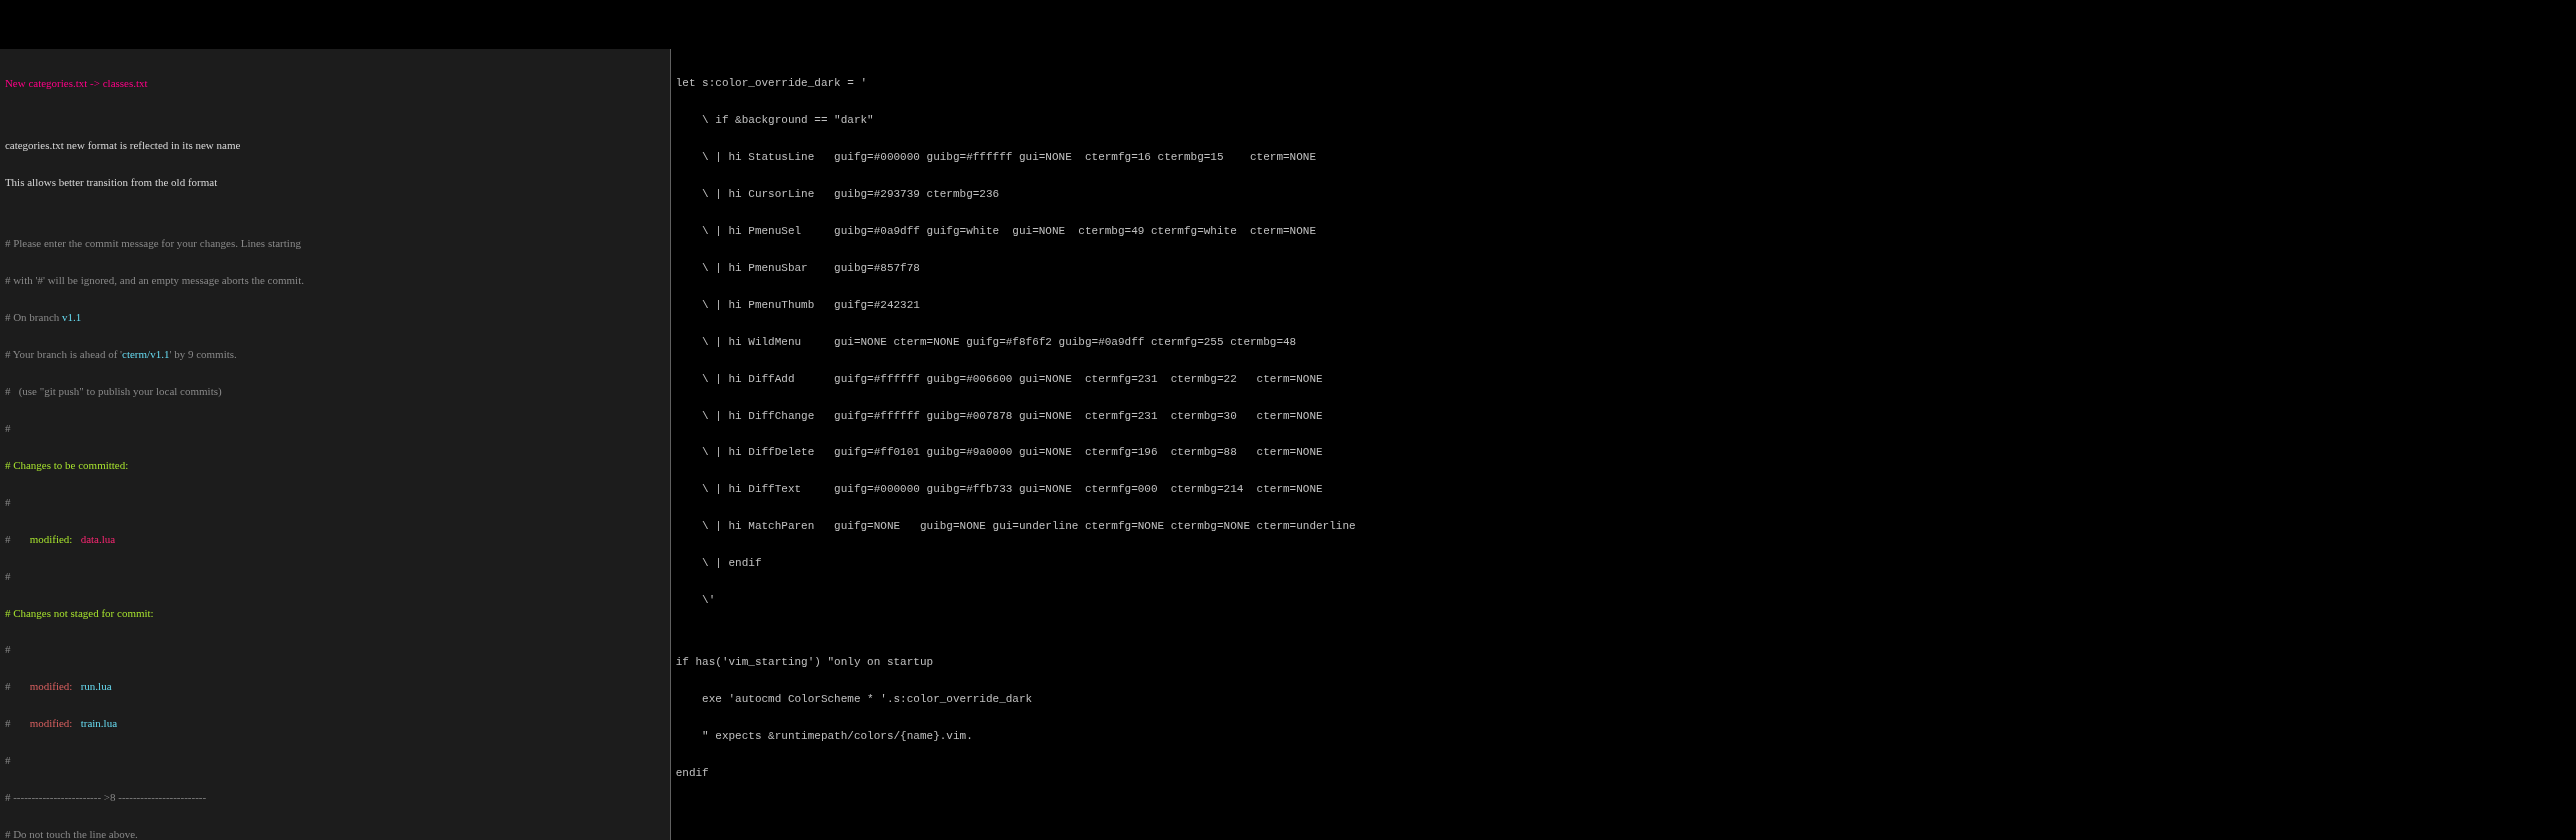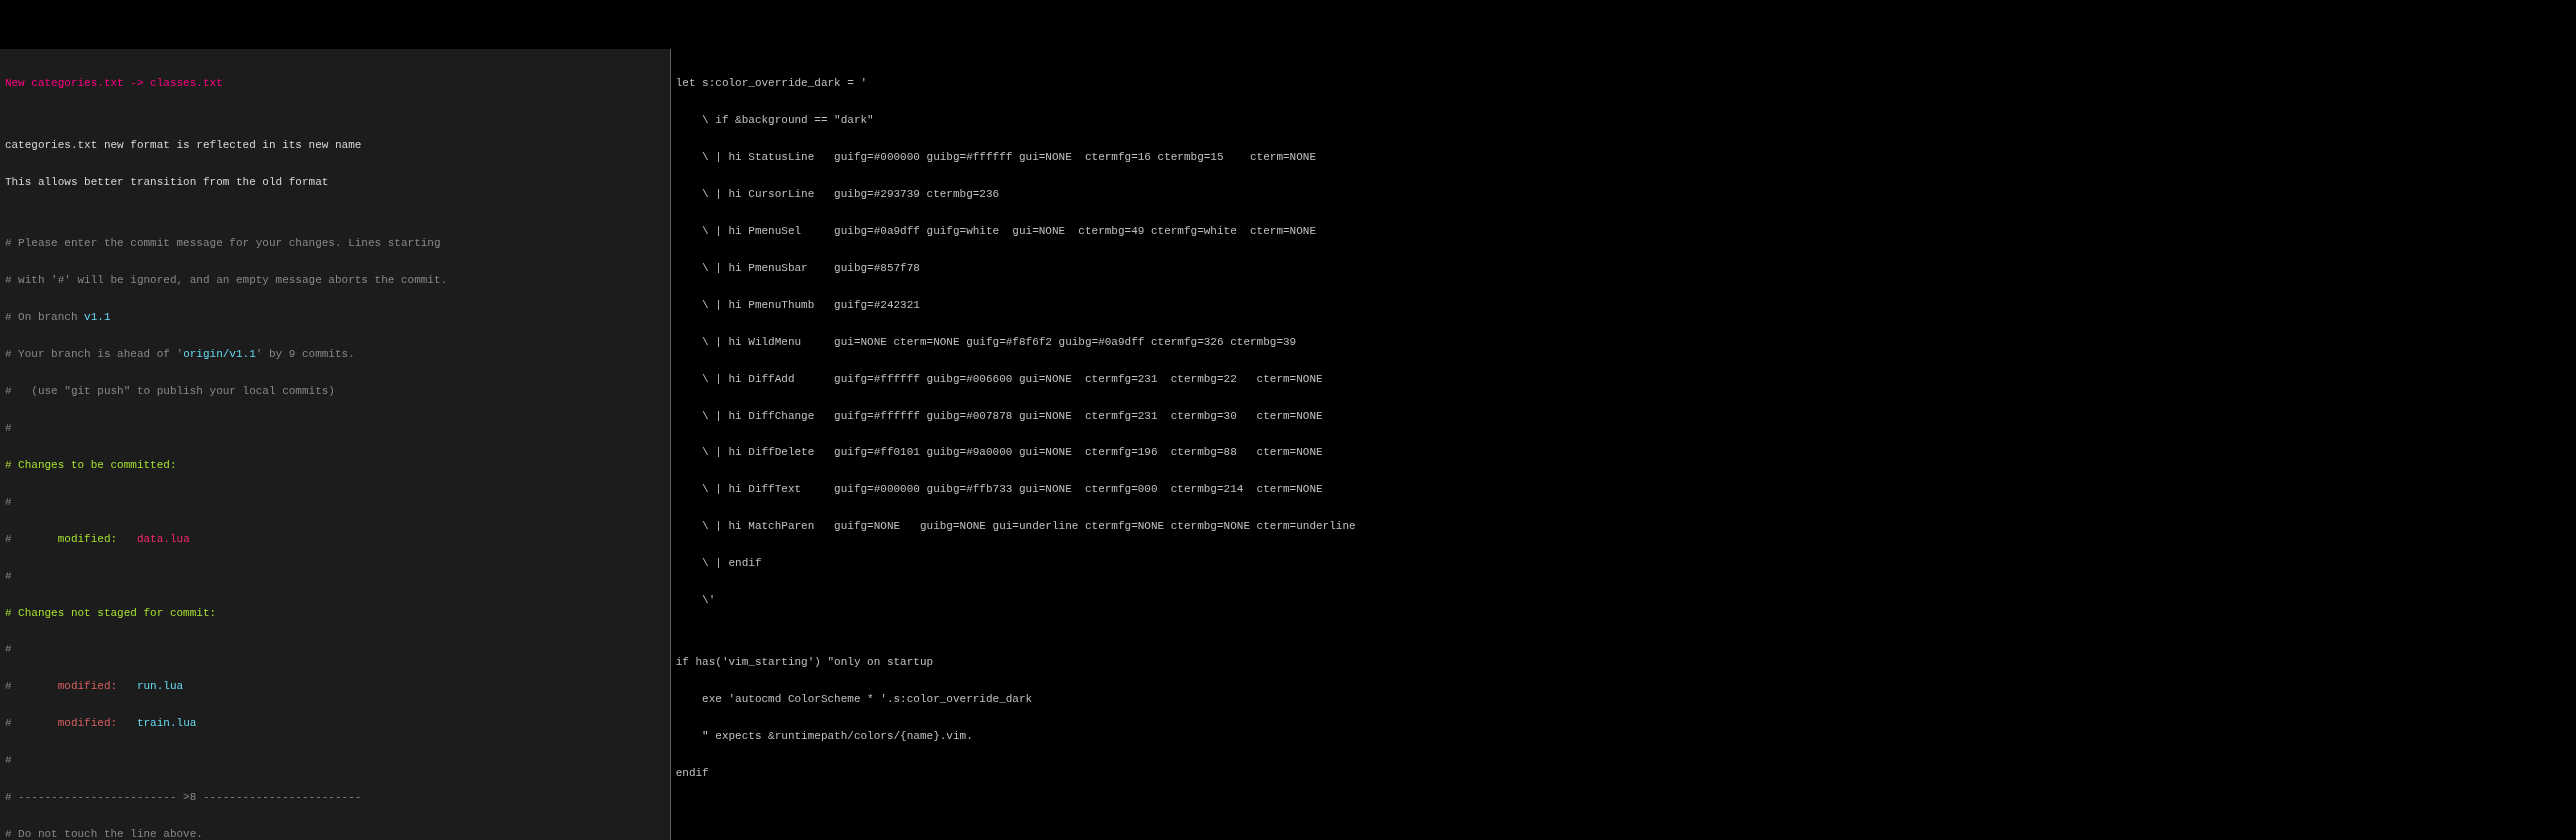--- a/index.html
+++ b/index.html
@@ -33,20 +33,21 @@
     .pane-right {
       flex: 1;
       background: #000000;
     }
     .divider {
       width: 0.8px;
       background: #606060;
     }
     .row {
       display: block;
+      font-family: Liberation Serif, serif;
     }
     .pink { color: #ff0087; }
     .grey { color: #888888; }
     .white { color: #d7d7d7; }
     .green { color: #a6e22e; }
     .cyan { color: #66d9ef; }
     .magenta { color: #f92672; margin-top: 28px; }
     .dullred { color: #d75f5f; }
     .rt { color: #c0c0c0; }
     .rt-line { display: block; }
@@ -59,21 +60,21 @@
 <div class="container">
   <div class="pane pane-left">
     <span class="row pink">New categories.txt -&gt; classes.txt</span>
     <span class="row"></span>
     <span class="row white">categories.txt new format is reflected in its new name</span>
     <span class="row white">This allows better transition from the old format</span>
     <span class="row"></span>
     <span class="row grey"># Please enter the commit message for your changes. Lines starting</span>
     <span class="row grey"># with '#' will be ignored, and an empty message aborts the commit.</span>
     <span class="row"><span class="grey"># On branch </span><span class="cyan">v1.1</span></span>
-    <span class="row"><span class="grey"># Your branch is ahead of '</span><span class="cyan">origin/v1.1</span><span class="grey">' by 9 commits.</span></span>
+    <span class="row"><span class="grey"># Your branch is ahead of '</span><span class="cyan">cterm/v1.1</span><span class="grey">' by 9 commits.</span></span>
     <span class="row grey">#   (use "git push" to publish your local commits)</span>
     <span class="row grey">#</span>
     <span class="row green"># Changes to be committed:</span>
     <span class="row grey">#</span>
     <span class="row"><span class="grey">#       </span><span class="green">modified:   </span><span class="magenta">data.lua</span></span>
     <span class="row grey">#</span>
     <span class="row green"># Changes not staged for commit:</span>
     <span class="row grey">#</span>
     <span class="row"><span class="grey">#       </span><span class="dullred">modified:   </span><span class="cyan">run.lua</span></span>
     <span class="row"><span class="grey">#       </span><span class="dullred">modified:   </span><span class="cyan">train.lua</span></span>
@@ -98,21 +99,21 @@
   <div class="divider"></div>
 
   <div class="pane pane-right">
     <span class="rt-line rt">let s:color_override_dark = '</span>
     <span class="rt-line rt">    \ if &amp;background == "dark"</span>
     <span class="rt-line rt">    \ | hi StatusLine   guifg=#000000 guibg=#ffffff gui=NONE  ctermfg=16 ctermbg=15    cterm=NONE</span>
     <span class="rt-line rt">    \ | hi CursorLine   guibg=#293739 ctermbg=236</span>
     <span class="rt-line rt">    \ | hi PmenuSel     guibg=#0a9dff guifg=white  gui=NONE  ctermbg=49 ctermfg=white  cterm=NONE</span>
     <span class="rt-line rt">    \ | hi PmenuSbar    guibg=#857f78</span>
     <span class="rt-line rt">    \ | hi PmenuThumb   guifg=#242321</span>
-    <span class="rt-line rt">    \ | hi WildMenu     gui=NONE cterm=NONE guifg=#f8f6f2 guibg=#0a9dff ctermfg=326 ctermbg=39</span>
+    <span class="rt-line rt">    \ | hi WildMenu     gui=NONE cterm=NONE guifg=#f8f6f2 guibg=#0a9dff ctermfg=255 ctermbg=48</span>
     <span class="rt-line rt">    \ | hi DiffAdd      guifg=#ffffff guibg=#006600 gui=NONE  ctermfg=231  ctermbg=22   cterm=NONE</span>
     <span class="rt-line rt">    \ | hi DiffChange   guifg=#ffffff guibg=#007878 gui=NONE  ctermfg=231  ctermbg=30   cterm=NONE</span>
     <span class="rt-line rt">    \ | hi DiffDelete   guifg=#ff0101 guibg=#9a0000 gui=NONE  ctermfg=196  ctermbg=88   cterm=NONE</span>
     <span class="rt-line rt">    \ | hi DiffText     guifg=#000000 guibg=#ffb733 gui=NONE  ctermfg=000  ctermbg=214  cterm=NONE</span>
     <span class="rt-line rt">    \ | hi MatchParen   guifg=NONE   guibg=NONE gui=underline ctermfg=NONE ctermbg=NONE cterm=underline</span>
     <span class="rt-line rt">    \ | endif</span>
     <span class="rt-line rt">    \'</span>
     <span class="rt-line rt"></span>
     <span class="rt-line rt">if has('vim_starting') "only on startup</span>
     <span class="rt-line rt">    exe 'autocmd ColorScheme * '.s:color_override_dark</span>

